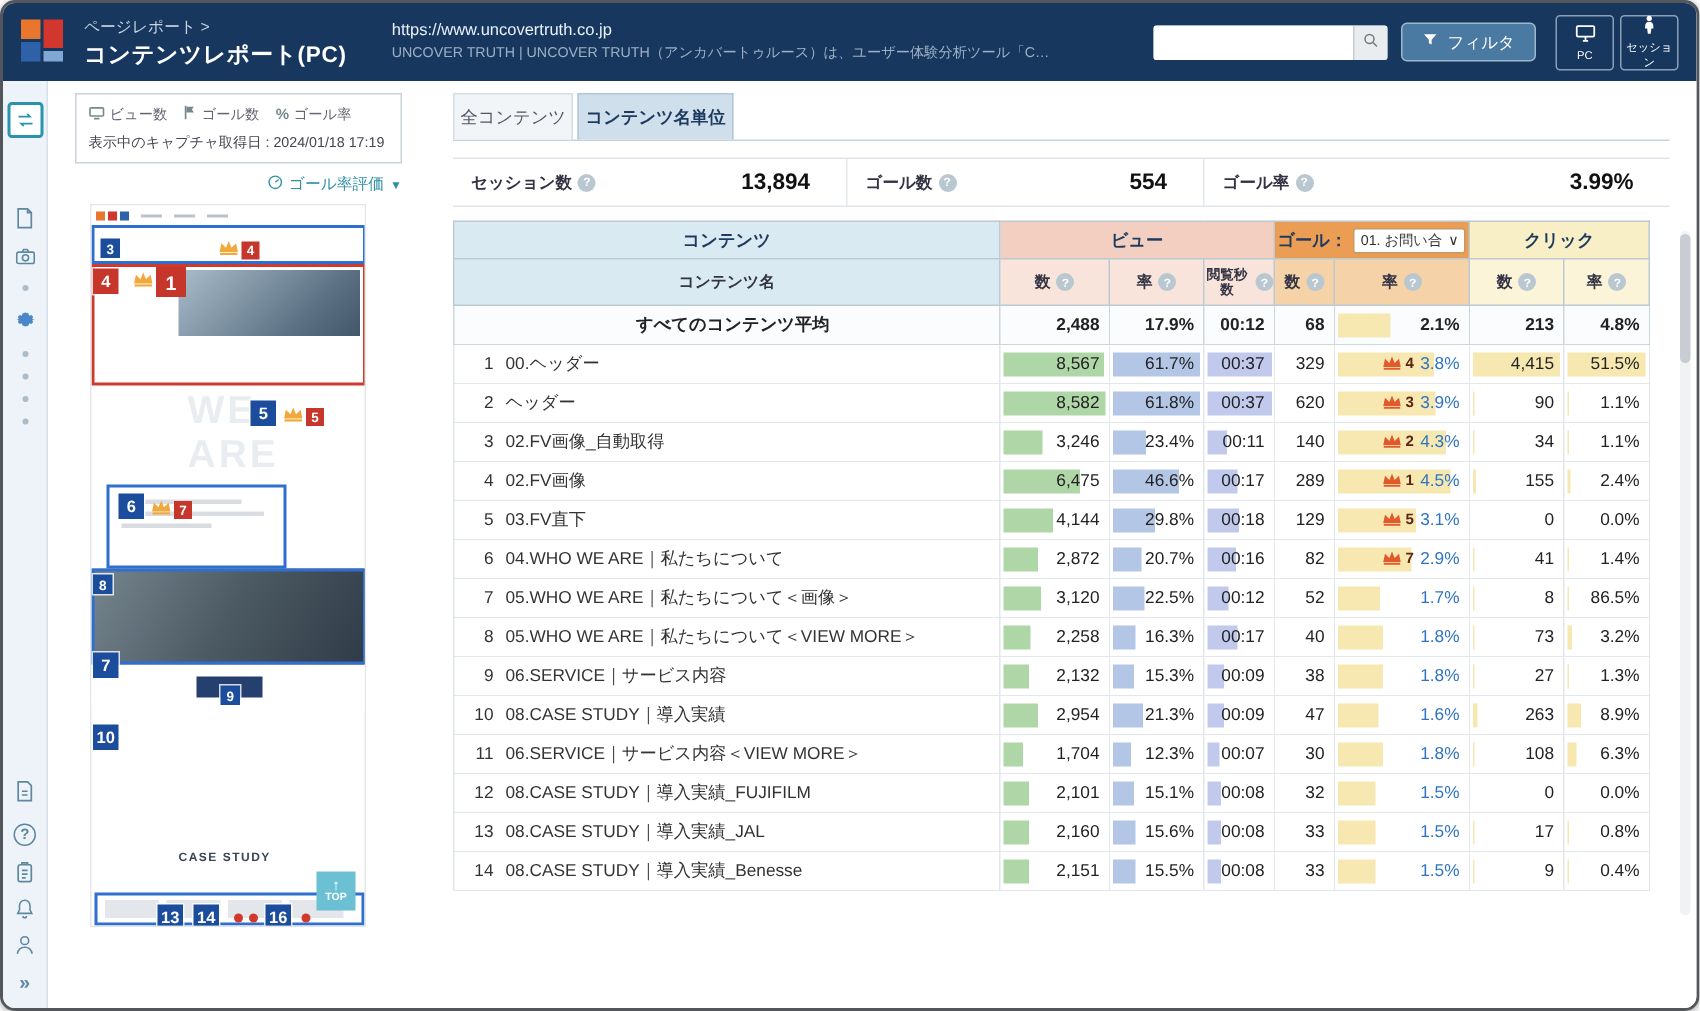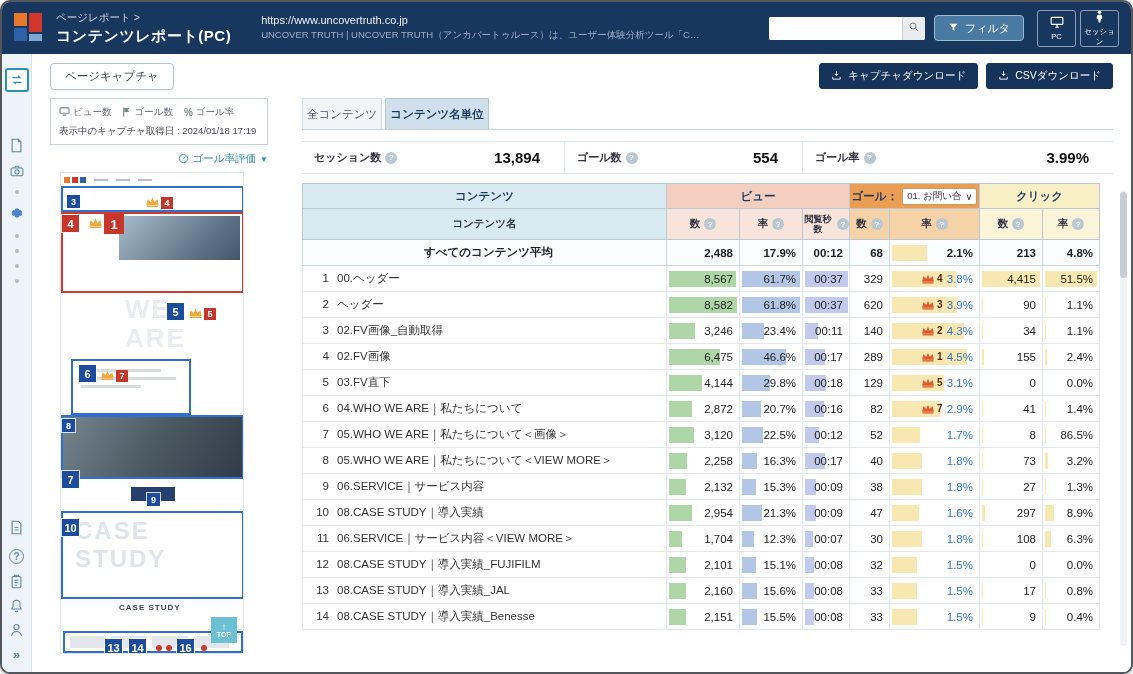--- a/index.html
+++ b/index.html
@@ -250,39 +250,20 @@
           <circle cx="11" cy="7" r="4.5" fill="none" stroke="#5e87a0" stroke-width="1.8"></circle>
           <path d="M2.5 22c1-5 4.5-7.5 8.5-7.5s7.5 2.5 8.5 7.5" fill="none" stroke="#5e87a0" stroke-width="1.8"></path>
         </svg>
       </div>
     <div class="side-btn" style="margin-top:10px">
         <span class="chev">»</span>
       </div>
   </nav>
 
   <div class="content">
-    <div class="toolbar-row">
-      <button class="page-capture-btn">ページキャプチャ</button>
-      <div class="dl-group">
-        <button class="dl-btn">
-          <span><svg width="11" height="11" viewBox="0 0 24 24">
-                <path d="M12 3v9m0 0l-3.5-3.5M12 12l3.5-3.5" stroke="#fff" stroke-width="2" fill="none"></path>
-                <path d="M4 15v5h16v-5" stroke="#fff" stroke-width="2" fill="none"></path>
-              </svg></span>
-          <span>キャプチャダウンロード</span>
-        </button>
-        <button class="dl-btn">
-          <span><svg width="11" height="11" viewBox="0 0 24 24">
-                <path d="M12 3v9m0 0l-3.5-3.5M12 12l3.5-3.5" stroke="#fff" stroke-width="2" fill="none"></path>
-                <path d="M4 15v5h16v-5" stroke="#fff" stroke-width="2" fill="none"></path>
-              </svg></span>
-          <span>CSVダウンロード</span>
-        </button>
-      </div>
-    </div>
 
     <div class="main-flex">
 
       <aside class="capture-panel">
         <div class="legend-box">
           <div class="legend-row">
             <span class="legend-item">
               <span><svg width="11" height="9" viewBox="0 0 24 20">
                     <rect x="2" y="2" width="20" height="12" rx="1.5" fill="none" stroke="#788" stroke-width="2.4"></rect>
                     <path d="M8 18h8" stroke="#788" stroke-width="2.4"></path>
@@ -328,24 +309,20 @@
           <div class="t-weare">WE ARE</div>
           <div class="t-card6">
             <div class="t-line" style="width:80%"></div>
               <div class="t-line" style="width:95%"></div>
               <div class="t-line" style="width:60%"></div>
           </div>
           <div class="t-photo2"></div>
           <div class="t-outlinep"></div>
           <div class="t-mid"></div>
           <div class="t-appgrid"></div>
-          <div class="t-case">
-            <div class="t-big b1">CASE</div>
-            <div class="t-big">STUDY</div>
-          </div>
           <div class="t-caption">CASE STUDY</div>
           <div class="t-logos">
             <span class="t-logo"></span>
               <span class="t-logo"></span>
               <span class="t-logo"></span>
               <span class="t-logo"></span>
           </div>
           <div style="position:static"></div>
           <div class="top-chip">
             <span class="top-arrow">↑</span>
@@ -845,21 +822,21 @@
                 </td>
                 <td class="cell grp">
                   <span class="val">47</span>
                 </td>
                 <td class="cell">
                   <div class="bar b-cream" style="width:30.080000000000002%"></div>
                   <span class="val rate-blue">1.6%</span>
                 </td>
                 <td class="cell grp">
                   <div class="bar b-cream" style="width:5.555505617977528%"></div>
-                  <span class="val ">297</span>
+                  <span class="val ">263</span>
                 </td>
                 <td class="cell">
                   <div class="bar b-cream" style="width:16.088461538461537%"></div>
                   <span class="val ">8.9%</span>
                 </td>
               </tr>
               <tr>
                 <td class="cell name-cell"><span class="rank">11</span><span class="rname">06.SERVICE｜サービス内容＜VIEW MORE＞</span></td>
                 <td class="cell">
                   <div class="bar b-green" style="width:18.62511627906977%"></div>

